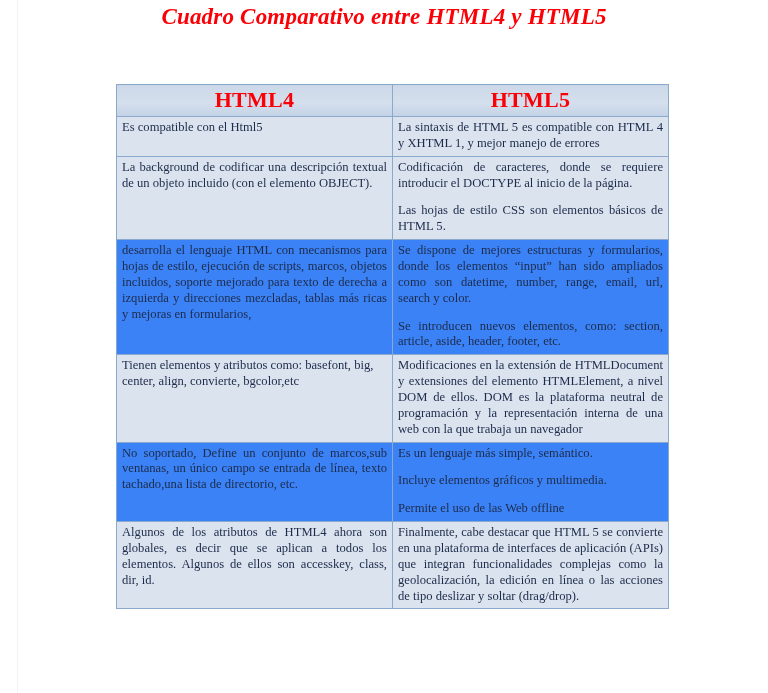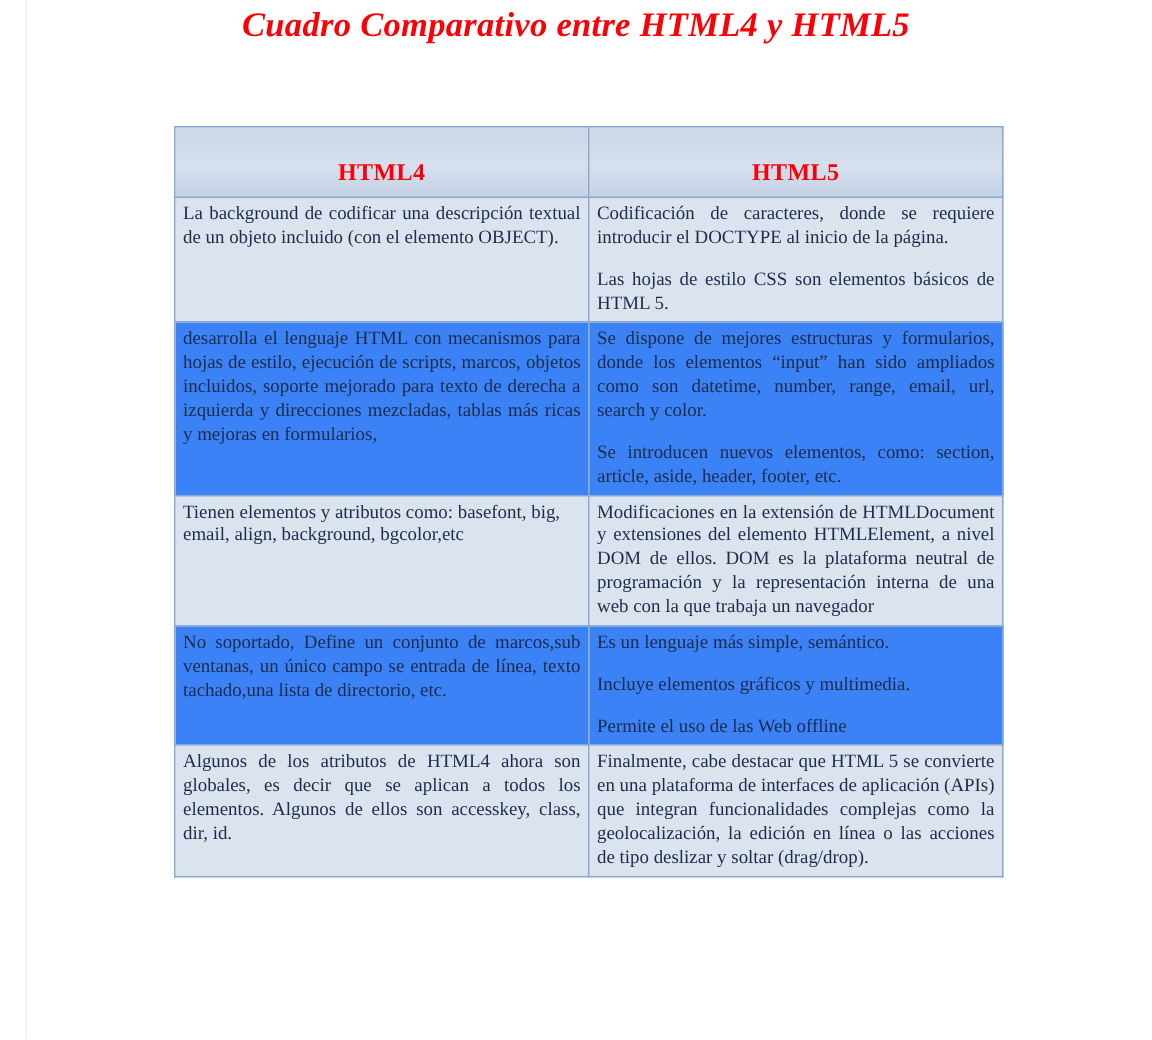--- a/index.html
+++ b/index.html
@@ -64,23 +64,23 @@
     vertical-align: top;
     padding: 3px 5px 4px 5px;
   }
 
   table.cmp thead th {
     background: linear-gradient(to bottom, #ccd8e8 0%, #d5dfed 55%, #c3d2e6 100%);
     text-align: center;
     vertical-align: middle;
     color: #fb0007;
     font-weight: bold;
-    font-size: 16px;
+    font-size: 22px;
     height: 25px;
-    padding: 18px 4px 3px 4px;
+    padding: 2px 4px 3px 4px;
     letter-spacing: 0.3px;
     margin-left: 46px;
   }
 
   table.cmp td {
     color: #1d2b4a;
     font-size: 12.6px;
     line-height: 1.26;
     text-align: justify;
     text-justify: inter-word;
@@ -111,39 +111,43 @@
       <col class="c2">
     </colgroup>
     <thead>
       <tr>
         <th>HTML4</th>
         <th>HTML5</th>
       </tr>
     </thead>
     <tbody>
 
+      <tr class="tint-light">
+        <td class="align-left">Es compatible con el Html5</td>
+        <td>La sintaxis de HTML 5 es compatible con HTML 4 y XHTML 1, y mejor manejo de errores</td>
+      </tr>
 
       <tr class="tint-light">
         <td>La background de codificar una descripción textual de un objeto incluido (con el elemento OBJECT).</td>
         <td>
           <p class="cell-p">Codificación de caracteres, donde se requiere introducir el DOCTYPE al inicio de la página.</p>
           <p class="cell-p">Las hojas de estilo CSS son elementos básicos de HTML 5.</p>
         </td>
       </tr>
 
       <tr class="tint-dark">
         <td>desarrolla el lenguaje HTML con mecanismos para hojas de estilo, ejecución de scripts, marcos, objetos incluidos, soporte mejorado para texto de derecha a izquierda y direcciones mezcladas, tablas más ricas y mejoras en formularios,</td>
         <td>
           <p class="cell-p">Se dispone de mejores estructuras y formularios, donde los elementos “input” han sido ampliados como son datetime, number, range, email, url, search y color.</p>
           <p class="cell-p">Se introducen nuevos elementos, como: section, article, aside, header, footer, etc.</p>
         </td>
       </tr>
 
       <tr class="tint-light">
-        <td class="align-left">Tienen elementos y atributos como: basefont, big, email, align, background, bgcolor,etc</td>
+        <td class="align-left">Tienen elementos y atributos como: basefont, big, center, align, convierte, bgcolor,etc</td>
         <td>Modificaciones en la extensión de HTMLDocument y extensiones del elemento HTMLElement, a nivel DOM de ellos. DOM es la plataforma neutral de programación y la representación interna de una web con la que trabaja un navegador</td>
       </tr>
 
       <tr class="tint-dark">
         <td>No soportado, Define un conjunto de marcos,sub ventanas, un único campo se entrada de línea, texto tachado,una lista de directorio, etc.</td>
         <td>
           <p class="cell-p">Es un lenguaje más simple, semántico.</p>
           <p class="cell-p">Incluye elementos gráficos y multimedia.</p>
           <p class="cell-p">Permite el uso de las Web offline</p>
         </td>

